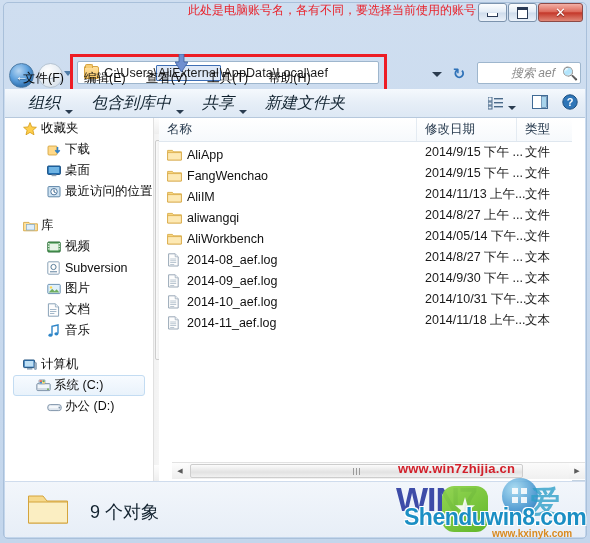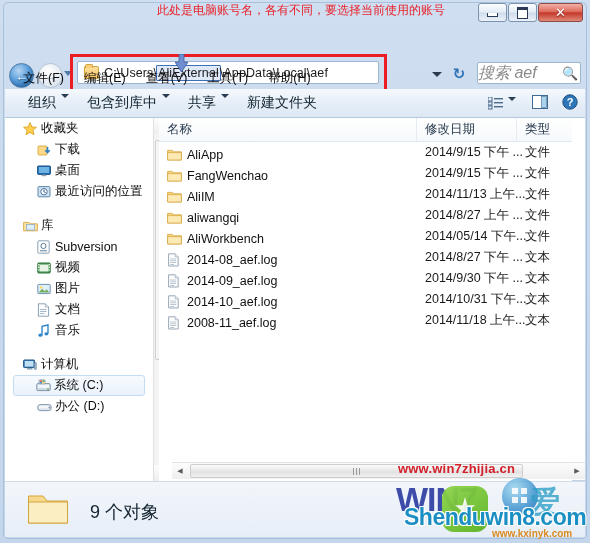--- a/index.html
+++ b/index.html
@@ -19,21 +19,21 @@
     border:1px solid #a9c0da;border-radius:5px;box-sizing:border-box;
     pointer-events:none;
   }
 
   
   .titlebar{
     position:absolute;left:0;top:0;width:590px;height:26px;
   }
   .annotation-top{
     position:absolute;left:126px;top:2px;width:350px;
-    text-align:center;color:#e8212a;font-size:12px;line-height:16px;
+    text-align:right;color:#e8212a;font-size:12px;line-height:16px;
     white-space:nowrap;
   }
   .caption-buttons{
     position:absolute;right:7px;top:3px;height:20px;display:flex;
   }
   .cbtn{
     width:29px;height:19px;margin-left:1px;
     border:1px solid #7c93ad;border-radius:3px;
     background:linear-gradient(180deg,#fcfdfe 0%,#e3ecf6 48%,#cfdcec 52%,#eaf1f9 100%);
     display:flex;align-items:center;justify-content:center;
@@ -112,40 +112,40 @@
   .refresh-btn{
     position:absolute;left:448px;top:36px;width:22px;height:20px;
     color:#2f72b8;font-size:15px;text-align:center;line-height:20px;font-weight:bold;
   }
   .searchbox{
     position:absolute;left:477px;top:34px;width:104px;height:22px;
     background:#fff;border:1px solid #9eb6cd;border-radius:2px;box-sizing:border-box;
     display:flex;align-items:center;
   }
   .search-ph{
-    flex:1;font-style:italic;color:#8b8b8b;font-size:16px;white-space:nowrap;
+    flex:1;padding-left:12px;font-style:italic;color:#8b8b8b;font-size:12px;white-space:nowrap;margin-left:21px;
   }
   .search-icon{width:20px;text-align:center;color:#3a6ea5;font-size:13px;}
 
   
   .menubar{
     position:absolute;left:5px;top:67px;width:580px;height:22px;
     display:flex;align-items:center;
   }
   .menuitem{padding:2px 10px;font-size:12.5px;color:#0b0b0b;white-space:nowrap;}
   .menubar .menuitem:first-child{margin-left:8px;}
 
   
   .toolbar{
     position:absolute;left:5px;top:89px;width:580px;height:29px;
     background:linear-gradient(180deg,#f5f9fd 0%,#e6eef7 50%,#dde8f4 100%);
     border-bottom:1px solid #b6c8dc;
     display:flex;align-items:center;box-sizing:border-box;
   }
-  .tbitem{display:flex;align-items:flex-start;font-size:14px;color:#10222f;padding:0 9px;white-space:nowrap;}
+  .tbitem{display:flex;align-items:flex-end;font-size:16px;color:#10222f;padding:0 9px;white-space:nowrap;font-style:italic;}
   .tbitem:first-child{margin-left:14px;}
   .tbcaret{
     margin-left:5px;width:0;height:0;
     border-left:4px solid transparent;border-right:4px solid transparent;border-top:4px solid #2a3c50;
   }
   .tbspacer{flex:1;}
   .view-icon{display:flex;align-items:center;color:#3b5a78;}
   .view-icon svg{display:block;}
   .tbicon{padding:0 7px;display:flex;align-items:center;}
 
@@ -156,21 +156,21 @@
   }
   .navpane{
     position:absolute;left:0;top:0;width:148px;height:363px;
     background:#fff;overflow:hidden;
   }
   .nav-item{
     display:flex;align-items:center;height:21px;padding-left:18px;
     font-size:12.5px;color:#0d0d0d;white-space:nowrap;box-sizing:border-box;
   }
   .nav-item.header{padding-left:18px;font-weight:normal;}
-  .nav-item.child{padding-left:32px;}
+  .nav-item.child{padding-left:42px;}
   .nav-item.selected{
     background:linear-gradient(180deg,#f7fbff 0%,#e9f2fb 100%);
     border:1px solid #c3dcf2;border-radius:3px;
     margin-left:8px;margin-right:8px;padding-left:22px;
   }
   .nav-icon{width:18px;flex:0 0 18px;display:flex;align-items:center;justify-content:flex-start;}
   .nav-icon svg{display:block;}
   .nav-gap{height:13px;}
 
   
@@ -458,45 +458,45 @@
         <span class="nav-icon">
           <svg width="15" height="14" viewBox="0 0 15 14">
             <path d="M0.6 3.4 H6 L7.1 4.8 H14.4 V11.8 H0.6 Z" fill="#ffe2a0" stroke="#cf9e35" stroke-width="0.8"></path>
             <rect x="3.4" y="5.6" width="8" height="5.4" fill="#dfeefb" stroke="#7fa8c8" stroke-width="0.7"></rect>
           </svg>
         </span>
         <span>库</span>
       </div>
       <div class="nav-item child">
         <span class="nav-icon">
-          <svg width="13" height="14" viewBox="0 0 13 14">
-            <rect x="0.8" y="0.8" width="11.4" height="12.4" rx="1" fill="#fdfdfd" stroke="#8aa3b8"></rect>
-            <circle cx="6.5" cy="6" r="2.6" fill="none" stroke="#5a7d99" stroke-width="1"></circle>
-            <rect x="3" y="10" width="7" height="1.4" fill="#8aa3b8"></rect>
-          </svg>
-        </span>
-        <span>Subversion</span>
-      </div>
-      <div class="nav-item child">
-        <span class="nav-icon">
           <svg width="14" height="14" viewBox="0 0 14 14">
             <rect x="0.8" y="2" width="12.4" height="10" rx="0.8" fill="#4f9f57" stroke="#2f6f3a"></rect>
             <rect x="2.6" y="3.6" width="8.8" height="6.8" fill="#e8f4e8"></rect>
             <rect x="1.2" y="3" width="1.2" height="1.4" fill="#fff"></rect>
             <rect x="1.2" y="5.6" width="1.2" height="1.4" fill="#fff"></rect>
             <rect x="1.2" y="8.2" width="1.2" height="1.4" fill="#fff"></rect>
             <rect x="11.6" y="3" width="1.2" height="1.4" fill="#fff"></rect>
             <rect x="11.6" y="5.6" width="1.2" height="1.4" fill="#fff"></rect>
             <rect x="11.6" y="8.2" width="1.2" height="1.4" fill="#fff"></rect>
           </svg>
         </span>
         <span>视频</span>
       </div>
       <div class="nav-item child">
         <span class="nav-icon">
+          <svg width="13" height="14" viewBox="0 0 13 14">
+            <rect x="0.8" y="0.8" width="11.4" height="12.4" rx="1" fill="#fdfdfd" stroke="#8aa3b8"></rect>
+            <circle cx="6.5" cy="6" r="2.6" fill="none" stroke="#5a7d99" stroke-width="1"></circle>
+            <rect x="3" y="10" width="7" height="1.4" fill="#8aa3b8"></rect>
+          </svg>
+        </span>
+        <span>Subversion</span>
+      </div>
+      <div class="nav-item child">
+        <span class="nav-icon">
           <svg width="14" height="14" viewBox="0 0 14 14">
             <rect x="0.8" y="2.4" width="12.4" height="9.2" rx="0.8" fill="#dff0fb" stroke="#6d93b3"></rect>
             <circle cx="4" cy="5.4" r="1.2" fill="#ffd84d"></circle>
             <path d="M1.6 10.6 L5.2 6.8 L7.6 9.2 L9.6 7.2 L12.4 10.6 Z" fill="#6fae5f"></path>
           </svg>
         </span>
         <span>图片</span>
       </div>
       <div class="nav-item child">
         <span class="nav-icon">
@@ -710,21 +710,21 @@
             <span class="row-icon">
               <svg width="13" height="14" viewBox="0 0 13 14">
                 <path d="M1.6 0.8 H8.2 L11.2 3.8 V13 H1.6 Z" fill="#fdfdfd" stroke="#9aa9b8"></path>
                 <path d="M8.2 0.8 V3.8 H11.2" fill="#e8edf2" stroke="#9aa9b8" stroke-width="0.7"></path>
                 <rect x="3.2" y="5.6" width="6" height="0.8" fill="#aab9c7"></rect>
                 <rect x="3.2" y="7.4" width="6" height="0.8" fill="#aab9c7"></rect>
                 <rect x="3.2" y="9.2" width="6" height="0.8" fill="#aab9c7"></rect>
                 <rect x="3.2" y="11" width="4" height="0.8" fill="#aab9c7"></rect>
               </svg>
             </span>
-            <span>2008-11_aef.log</span>
+            <span>2014-11_aef.log</span>
           </div>
           <div class="cell-date">2014/11/18 上午...</div>
           <div class="cell-type">文本</div>
         </div>
 
       </div>
     </div>
 
     <div class="hscroll">
       <div class="hs-left">◀</div>

